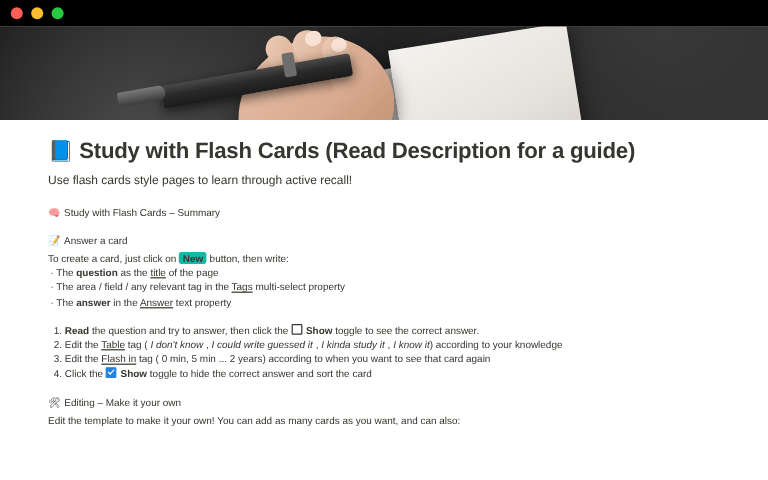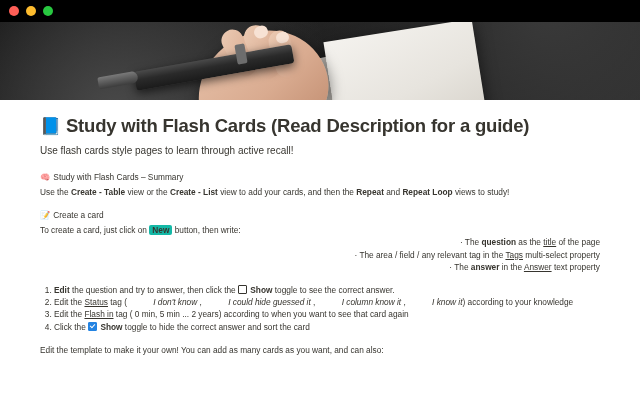--- a/index.html
+++ b/index.html
@@ -167,21 +167,21 @@
   }
   .sec-head .emoji { margin-right: 3px; }
   .line {
     font-size: 8.3px;
     line-height: 12.2px;
     color: #37352f;
     margin: 0;
   }
   .b { font-weight: bold; }
   .u { text-decoration: underline; }
-  .i { font-style: italic; margin-left: 24px; }
+  .i { font-style: italic; }
   .chip {
     background: #14b8a6;
     border-radius: 2px;
     padding: 0 3px;
   }
   .cb {
     display: inline-block;
     width: 7px;
     height: 7px;
     border: 1px solid #37352f;
@@ -210,21 +210,20 @@
     padding-left: 14px;
   }
   ol li, ul li {
     font-size: 8.3px;
     line-height: 12.2px;
     margin: 0;
   }
   ul.dash {
     list-style: none;
     padding-left: 2px;
-    text-align: right;
   }
   ul.dash li::before {
     content: "· ";
   }
 </style>
 </head>
 <body>
 
 <div class="window">
 
@@ -254,49 +253,49 @@
     <h1 class="page-title">
       <span class="emoji">📘</span><span>Study with Flash Cards (Read Description for a guide)</span>
     </h1>
 
     <p class="subtitle">Use flash cards style pages to learn through active recall!</p>
 
     <div class="section">
       <div class="sec-head">
         <span class="emoji">🧠</span><span>Study with Flash Cards – Summary</span>
       </div>
-      <p class="line">
-        Use the <span class="b">Create - Table</span> view or the <span class="b">Create - List</span> view to add your cards, and then the <span class="b">Repeat</span> and <span class="b">Repeat Loop</span> views to study!
-      </p>
     </div>
 
     <div class="section">
       <div class="sec-head">
-        <span class="emoji">📝</span><span>Create a card</span>
+        <span class="emoji">📝</span><span>Answer a card</span>
       </div>
       <p class="line">
         To create a card, just click on <span class="chip b">New</span> button, then write:
       </p>
       <ul class="dash">
         <li>The <span class="b">question</span> as the <span class="u">title</span> of the page</li>
         <li>The area / field / any relevant tag in the <span class="u">Tags</span>  multi-select property</li>
         <li>The <span class="b">answer</span> in the <span class="u">Answer</span> text property</li>
       </ul>
     </div>
 
     <div class="section">
       <ol>
-        <li><span class="b">Edit</span> the question and try to answer, then click the <span class="cb"></span> <span class="b">Show</span> toggle to see the correct answer.</li>
-        <li>Edit the <span class="u">Status</span> tag ( <span class="i">I don't know</span> , <span class="i">I could hide guessed it</span> , <span class="i">I column know it</span> , <span class="i">I know it</span>) according to your knowledge</li>
+        <li><span class="b">Read</span> the question and try to answer, then click the <span class="cb"></span> <span class="b">Show</span> toggle to see the correct answer.</li>
+        <li>Edit the <span class="u">Table</span> tag ( <span class="i">I don't know</span> , <span class="i">I could write guessed it</span> , <span class="i">I kinda study it</span> , <span class="i">I know it</span>) according to your knowledge</li>
         <li>Edit the <span class="u">Flash in</span> tag ( 0 min,  5 min ...  2 years) according to when you want to see that card again</li>
         <li>Click the <span class="cb checked"></span> <span class="b">Show</span> toggle to hide the correct answer and sort the card</li>
       </ol>
     </div>
 
     <div class="section">
+      <div class="sec-head">
+        <span class="emoji">🛠</span><span>Editing – Make it your own</span>
+      </div>
       <p class="line">
         Edit the template to make it your own! You can add as many cards as you want, and can also:
       </p>
 
     </div>
 
   </div>
 </div>
 
 </body></html>

